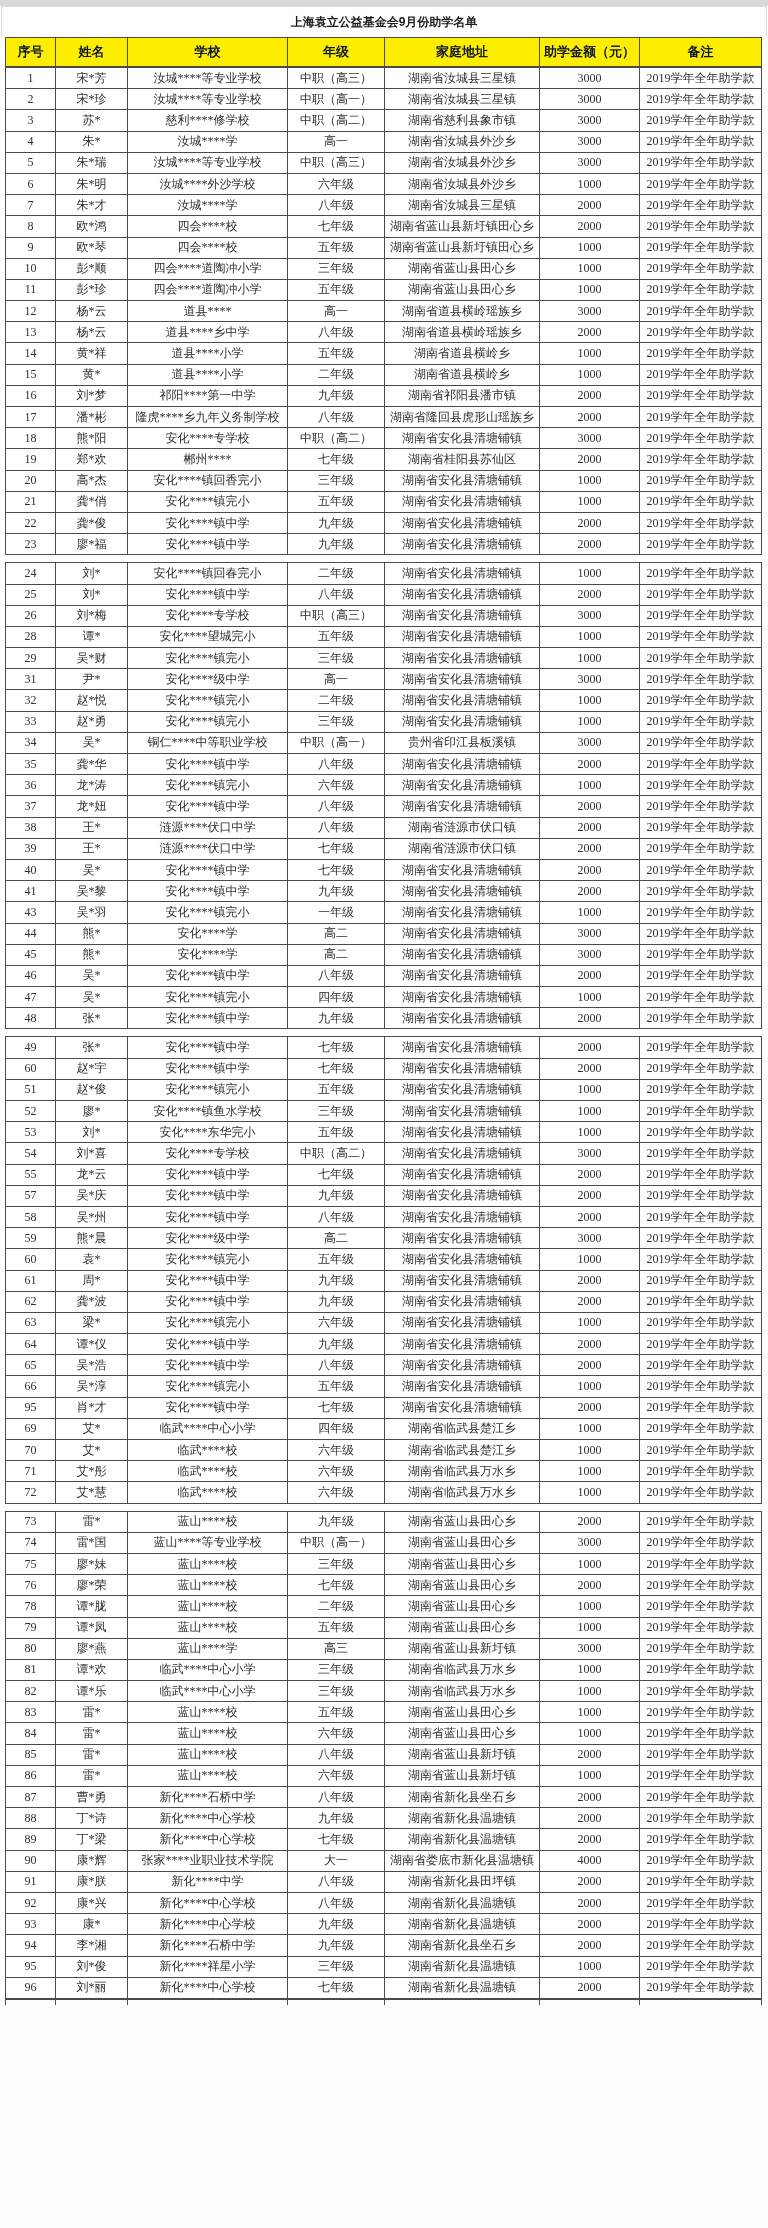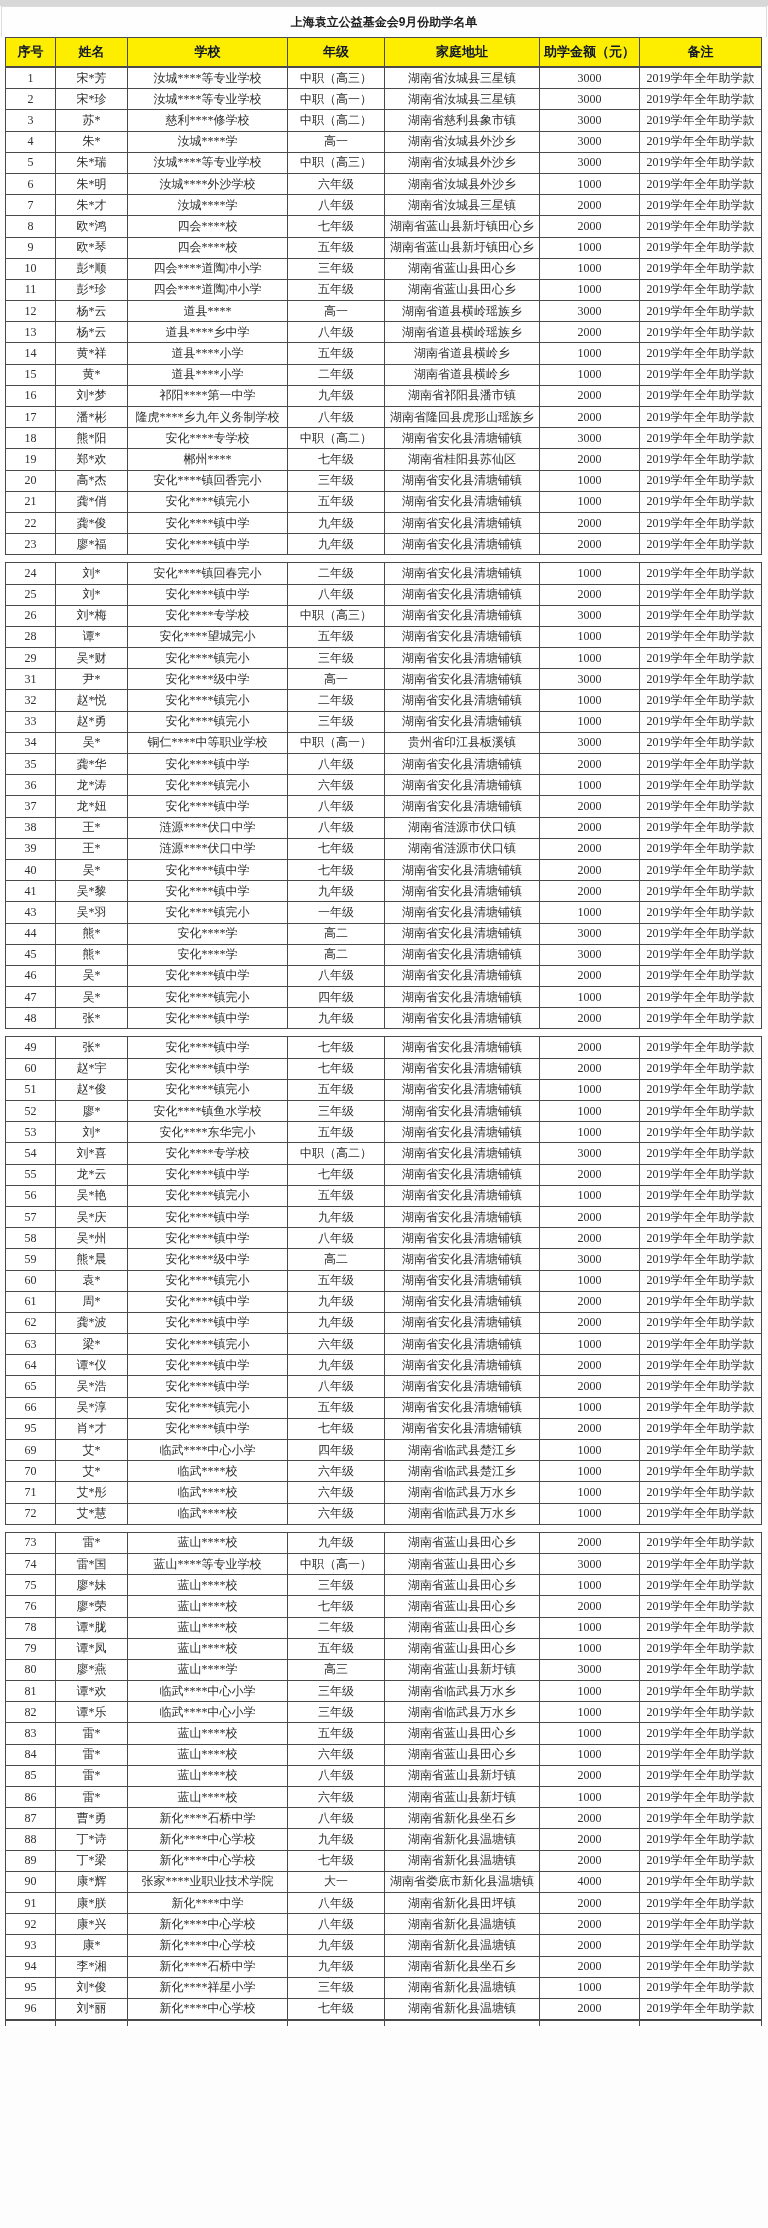--- a/index.html
+++ b/index.html
@@ -536,29 +536,20 @@
           <tr>
             <td class="c0">55</td>
             <td class="c1">龙*云</td>
             <td class="c2">安化****镇中学</td>
             <td class="c3">七年级</td>
             <td class="c4">湖南省安化县清塘铺镇</td>
             <td class="c5">2000</td>
             <td class="c6">2019学年全年助学款</td>
           </tr>
           <tr>
-            <td class="c0">56</td>
-            <td class="c1">吴*艳</td>
-            <td class="c2">安化****镇完小</td>
-            <td class="c3">五年级</td>
-            <td class="c4">湖南省安化县清塘铺镇</td>
-            <td class="c5">1000</td>
-            <td class="c6">2019学年全年助学款</td>
-          </tr>
-          <tr>
             <td class="c0">57</td>
             <td class="c1">吴*庆</td>
             <td class="c2">安化****镇中学</td>
             <td class="c3">九年级</td>
             <td class="c4">湖南省安化县清塘铺镇</td>
             <td class="c5">2000</td>
             <td class="c6">2019学年全年助学款</td>
           </tr>
           <tr>
             <td class="c0">58</td>

